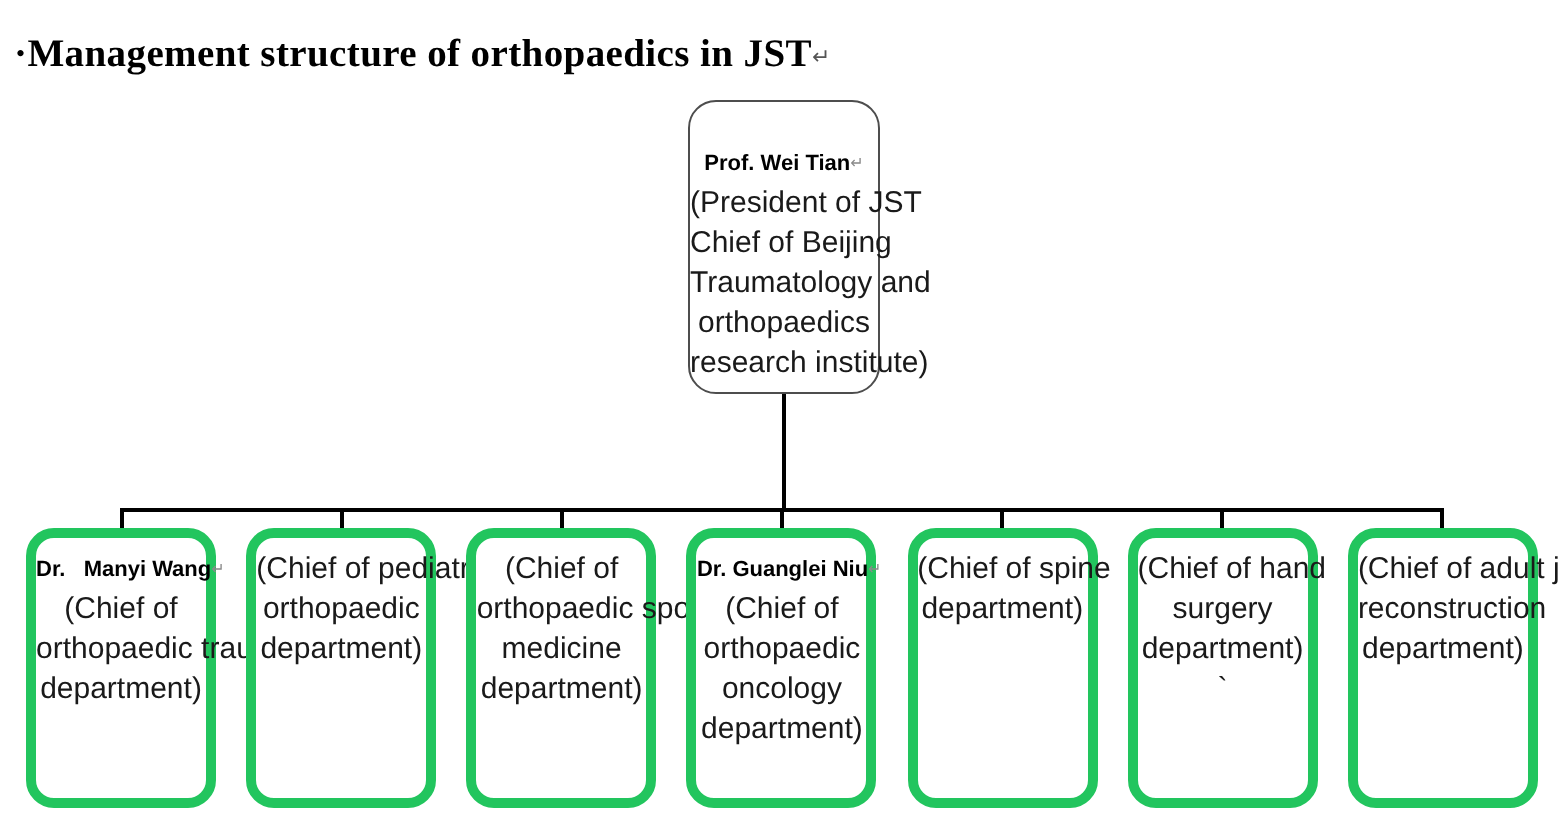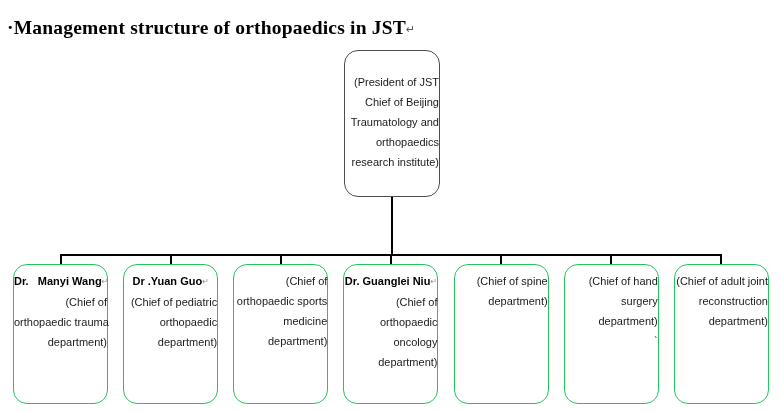--- a/index.html
+++ b/index.html
@@ -31,67 +31,67 @@
     color: #141414;
   }
   .root-box { left: 344px; top: 38px; width: 96px; height: 147px; padding-top: 21px; }
 
   .dept-row {
     position: absolute; left: 13px; top: 252px; width: 756px; height: 140px;
     display: flex; justify-content: space-between;
   }
   .dept-box {
     position: relative; flex: 0 0 95px; width: 95px; height: 140px;
-    background: #ffffff; border: 1px solid #22c55e; border-radius: 14px;
+    background: #ffffff; border: 5px solid #22c55e; border-radius: 14px;
     box-sizing: border-box; text-align: center; color: #141414;
     padding-top: 6px;
   }
 
   .name {
     font-weight: bold; font-size: 11px; line-height: 20px;
     white-space: pre; color: #000;
   }
   .root-box .name { font-size: 11px; }
   .dept-box:nth-child(7) .name { font-family: "Liberation Serif", serif; font-size: 11.5px; }
 
   .desc {
-    font-size: 11px; line-height: 20px;
-    white-space: pre; color: #1a1a1a; text-align: right;
+    font-size: 15px; line-height: 20px;
+    white-space: pre; color: #1a1a1a;
   }
   .name-mark {
     font-family: "DejaVu Sans", sans-serif;
     font-size: 8px; color: #8a8a8a; font-weight: normal;
     vertical-align: 1px;
   }
   .connector { position: absolute; background: #000; }
 </style>
 </head>
 <body>
 
 <div class="org-chart">
 
   <div class="page-title"><span>·Management structure of orthopaedics in JST</span><span class="title-mark">↵</span></div>
 
   <div class="node root-box">
+    <div class="name"><span>Prof. Wei Tian</span><span class="name-mark">↵</span></div>
     <div class="desc">(President of JST
 Chief of Beijing
 Traumatology and
 orthopaedics
 research institute)</div>
   </div>
 
   <div class="dept-row">
     <div class="dept-box">
       <div class="name"><span>Dr.   Manyi Wang</span><span class="name-mark">↵</span></div>
       <div class="desc">(Chief of
 orthopaedic trauma
 department)</div>
     </div>
     <div class="dept-box">
-      <div class="name"><span>Dr .Yuan Guo</span><span class="name-mark">↵</span></div>
       <div class="desc">(Chief of pediatric
 orthopaedic
 department)</div>
     </div>
     <div class="dept-box">
       <div class="desc">(Chief of
 orthopaedic sports
 medicine
 department)</div>
     </div>

